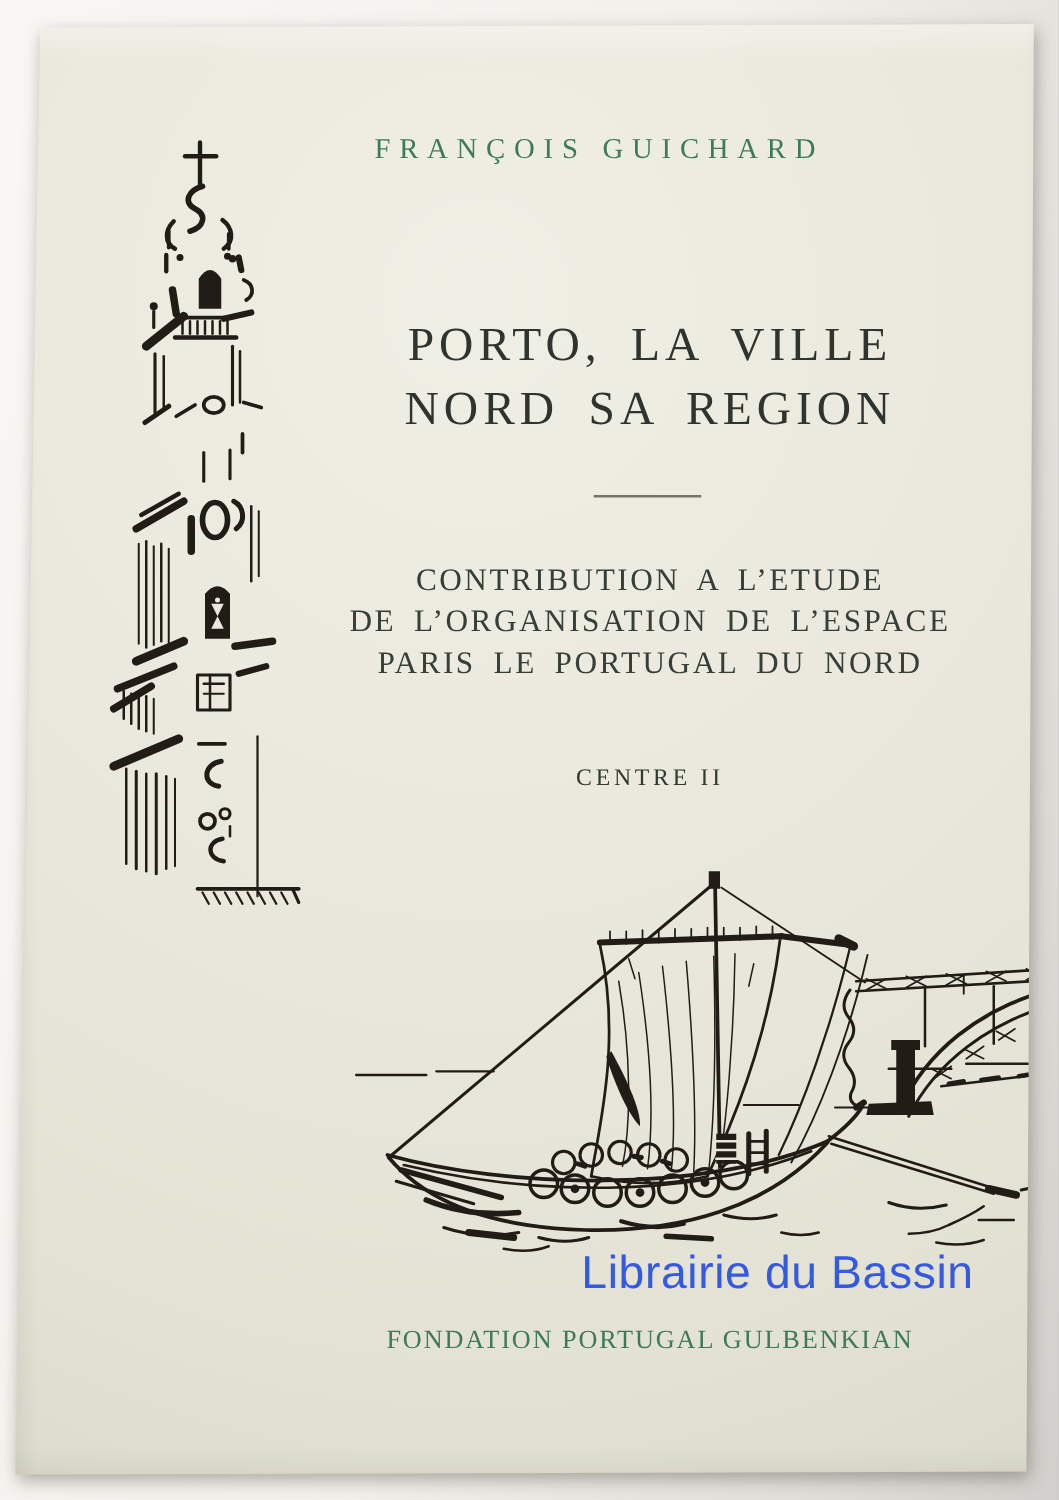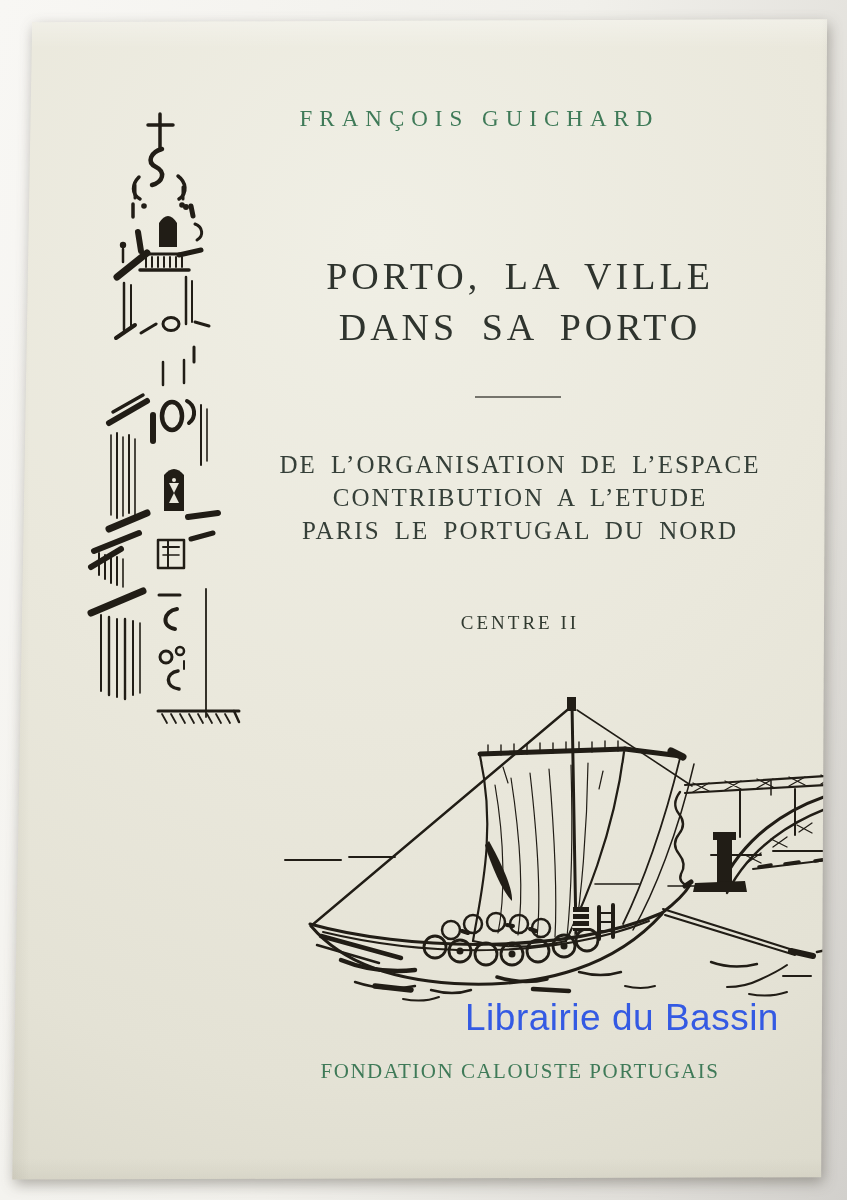--- a/index.html
+++ b/index.html
@@ -55,28 +55,28 @@
 <body>
 
 <div class="stage">
   <div class="book-wrap">
     <div class="book">
 
       <div class="author">FRANÇOIS GUICHARD</div>
 
       <div class="title">
         <div>PORTO, LA VILLE</div>
-        <div>DANS SA PORTO</div>
+        <div>NORD SA REGION</div>
       </div>
 
       <div class="rule"></div>
 
       <div class="subtitle">
+        <div>CONTRIBUTION A L’ETUDE</div>
         <div>DE L’ORGANISATION DE L’ESPACE</div>
-        <div>CONTRIBUTION A L’ETUDE</div>
         <div>PARIS LE PORTUGAL DU NORD</div>
       </div>
 
       <div class="volume">CENTRE II</div>
 
       <svg class="tower" viewBox="0 0 172 634" xmlns="http://www.w3.org/2000/svg">
         <g stroke="#211d16" fill="none" stroke-linecap="round" stroke-linejoin="round">
           <path d="M78 10 V46" stroke-width="3.5"></path>
             <path d="M66 21 H91" stroke-width="3.5"></path>
           <path d="M80 45 C69 48 64 58 74 63 C84 68 81 78 70 81" stroke-width="4.5"></path>
@@ -248,20 +248,20 @@
           <path d="M457 98 V144" stroke-width="2"></path>
             <path d="M512 96 V142" stroke-width="2"></path>
             <path d="M488 88 V102" stroke-width="1.5"></path>
           <path d="M470 176 L553 166" stroke-width="2"></path>
           <path d="M476 174 l12 -2 M502 171 l14 -2 M532 168 l12 -2" stroke-width="3.5"></path>
           <path d="M397 99 q-9 12 -1 22 q8 10 0 20 q-8 10 0 20 q8 10 2 20 q-3 8 7 12" stroke-width="2.4"></path>
         </g>
       </svg>
 
       <div class="publisher">
-        <div>FONDATION CALOUSTE PORTUGAIS</div>
+        <div>FONDATION PORTUGAL GULBENKIAN</div>
       </div>
 
     </div>
   </div>
 
   <div class="watermark">Librairie du Bassin</div>
 </div>
 
 </body></html>

